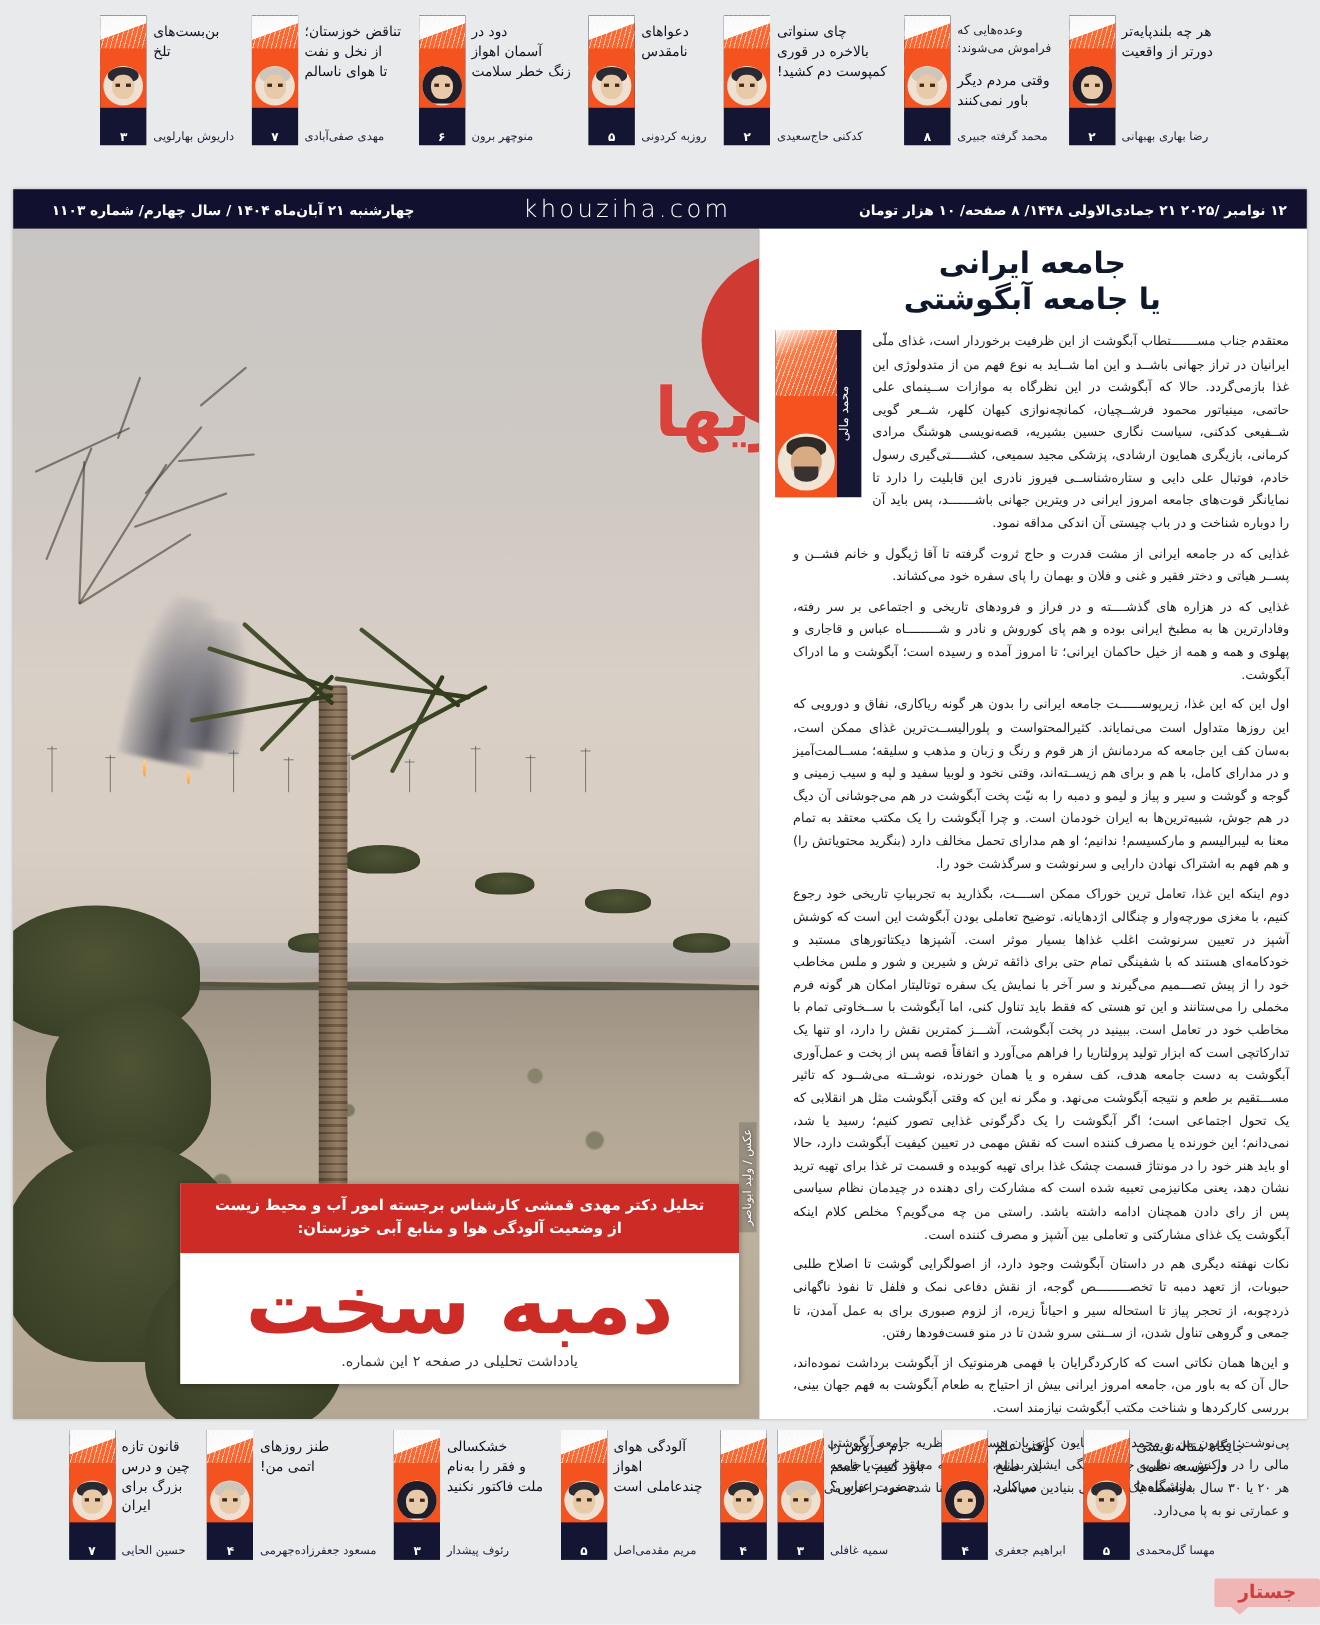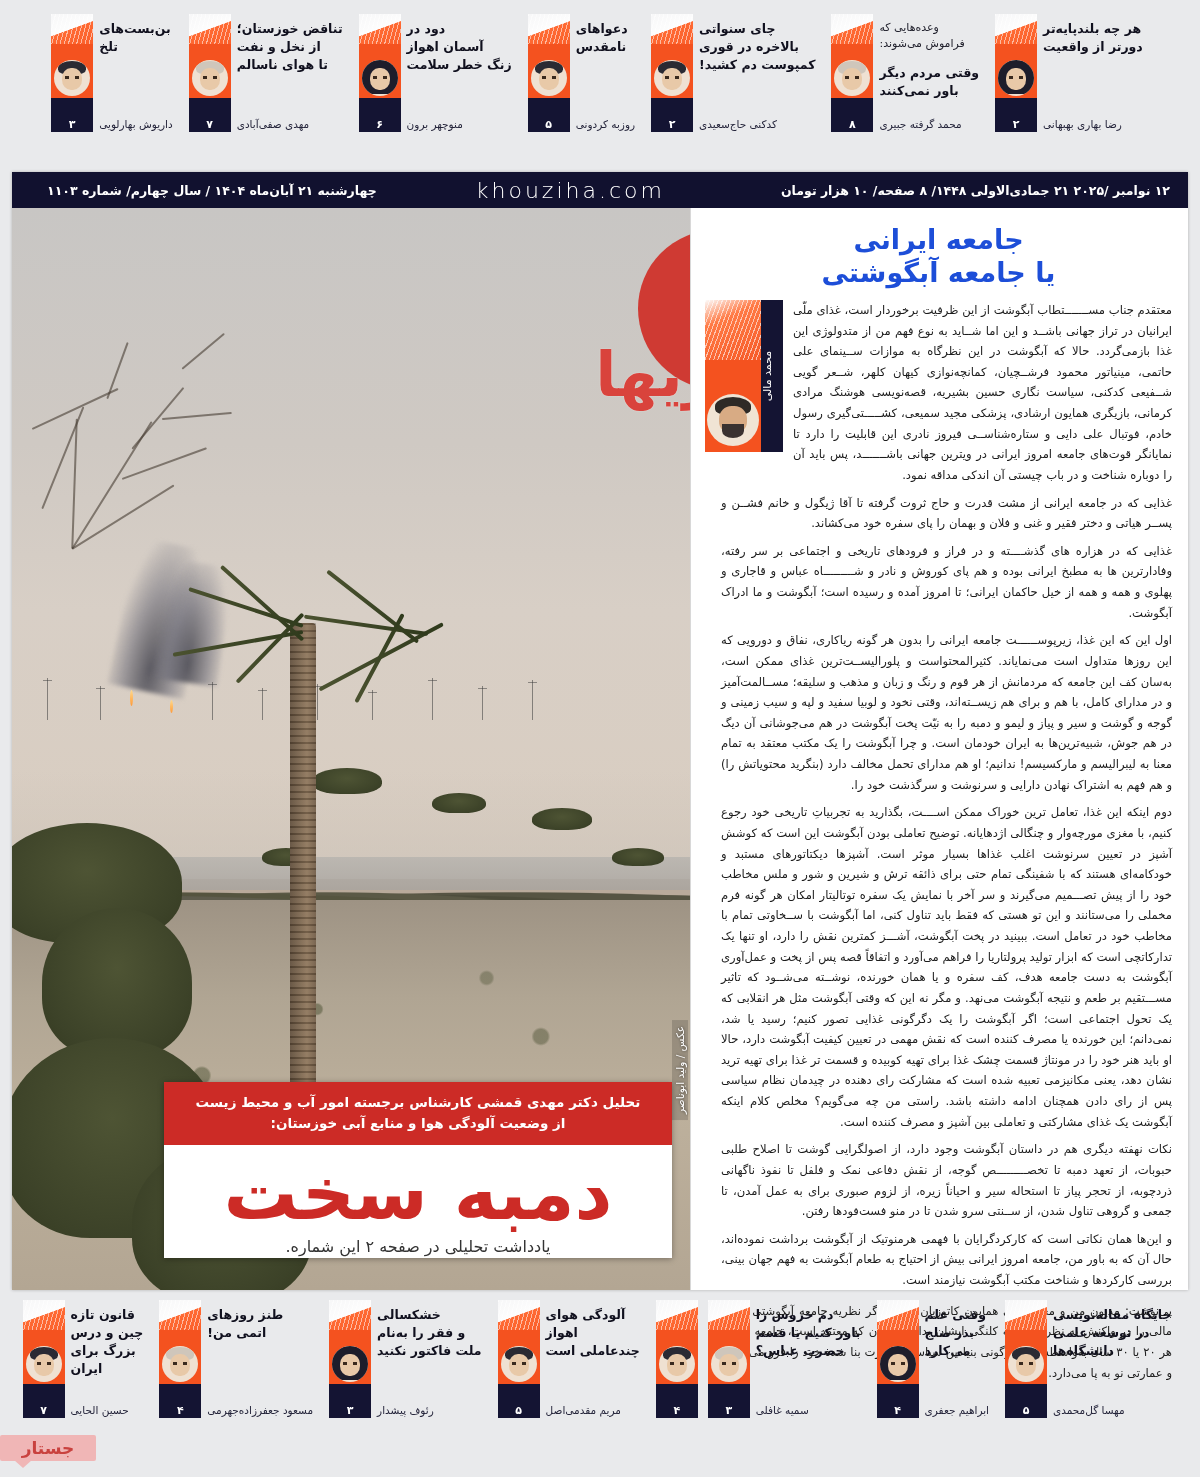--- a/index.html
+++ b/index.html
@@ -89,21 +89,21 @@
   .col-text {
     display: flex;
     flex-direction: column;
     justify-content: space-between;
     min-height: 118px;
     padding: 6px 6px 2px 6px;
     text-align: left;
   }
   .col-title {
     font-size: 12.5px;
-    font-weight: bold;
+    font-weight: normal;
     line-height: 1.45;
     color: #10101e;
     text-align: left;
     white-space: pre-line;
     direction: rtl;
   }
   .col-kicker {
     font-size: 11px;
     font-weight: normal;
     color: #22222e;
@@ -304,35 +304,35 @@
     color: #cc2b26;
     font-size: 74px;
     font-weight: bold;
     text-align: center;
     line-height: 1.05;
     padding: 10px 12px 2px;
     letter-spacing: -1px;
   }
   .promo-sub {
     color: #333;
-    font-size: 16px;
+    font-size: 13px;
     text-align: center;
-    padding: 2px 12px 2px;
+    padding: 2px 12px 12px;
   }
 
   
   .article {
     flex: 0 0 498px;
     background: #fff;
     border-left: 1px solid #d8d8d8;
     padding: 14px 16px 10px 14px;
     position: relative;
   }
   .article-head {
-    color: #1d4ed8;
+    color: #0f172a;
     font-size: 27px;
     font-weight: bold;
     line-height: 1.22;
     text-align: center;
     letter-spacing: -.5px;
     margin: 2px 0 10px;
     white-space: pre-line;
   }
   .author-chip {
     float: left;
@@ -388,21 +388,21 @@
     text-justify: inter-word;
   }
   .article-body p { margin-bottom: 7px; margin-left: 16px; }
   .article-body p.last { margin-top: 10px; }
 
   
   .jostar-wrap {
     height: 37px;
     display: flex;
     align-items: flex-start;
-    justify-content: flex-end;
+    justify-content: flex-start;
     background: #e9eaec;
   }
   .jostar {
     position: relative;
     width: 96px; height: 26px;
     background: #f0b6b6;
     border-radius: 2px;
     display:flex; align-items:center; justify-content:center;
     color:#c9423f;
     font-size: 17px;

